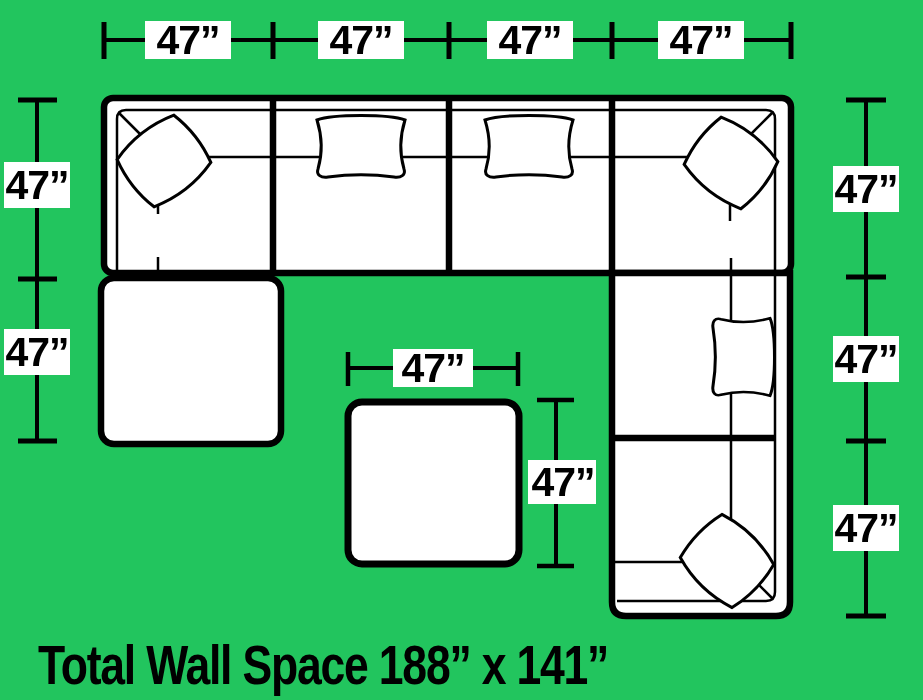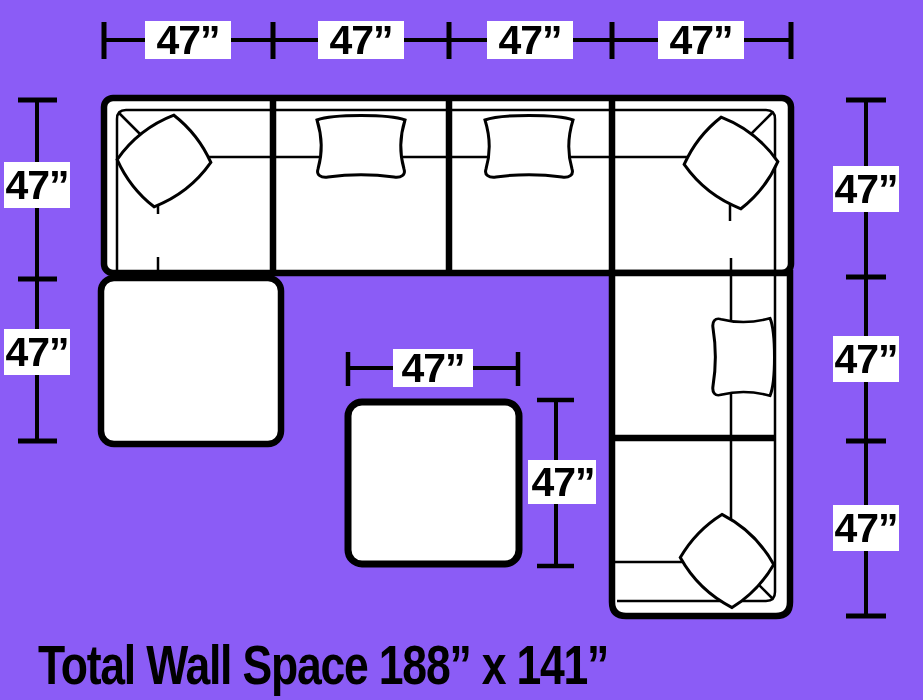--- a/index.html
+++ b/index.html
@@ -1,19 +1,19 @@
 <!DOCTYPE html>
 <html><head>
 <meta charset="utf-8">
 <style>
   html,body{margin:0;padding:0;background:#ffffff;}
   .canvas{
     position:relative;
     width:923px;height:700px;
-    background:#8b5cf6;
+    background:#22c55e;
     font-family:"Liberation Sans", sans-serif;
     overflow:hidden;
   }
   svg text{
     font-family:"Liberation Sans", sans-serif;
     font-weight:bold;
     font-size:41px;
     fill:#000000;
     letter-spacing:-1px;
   }

